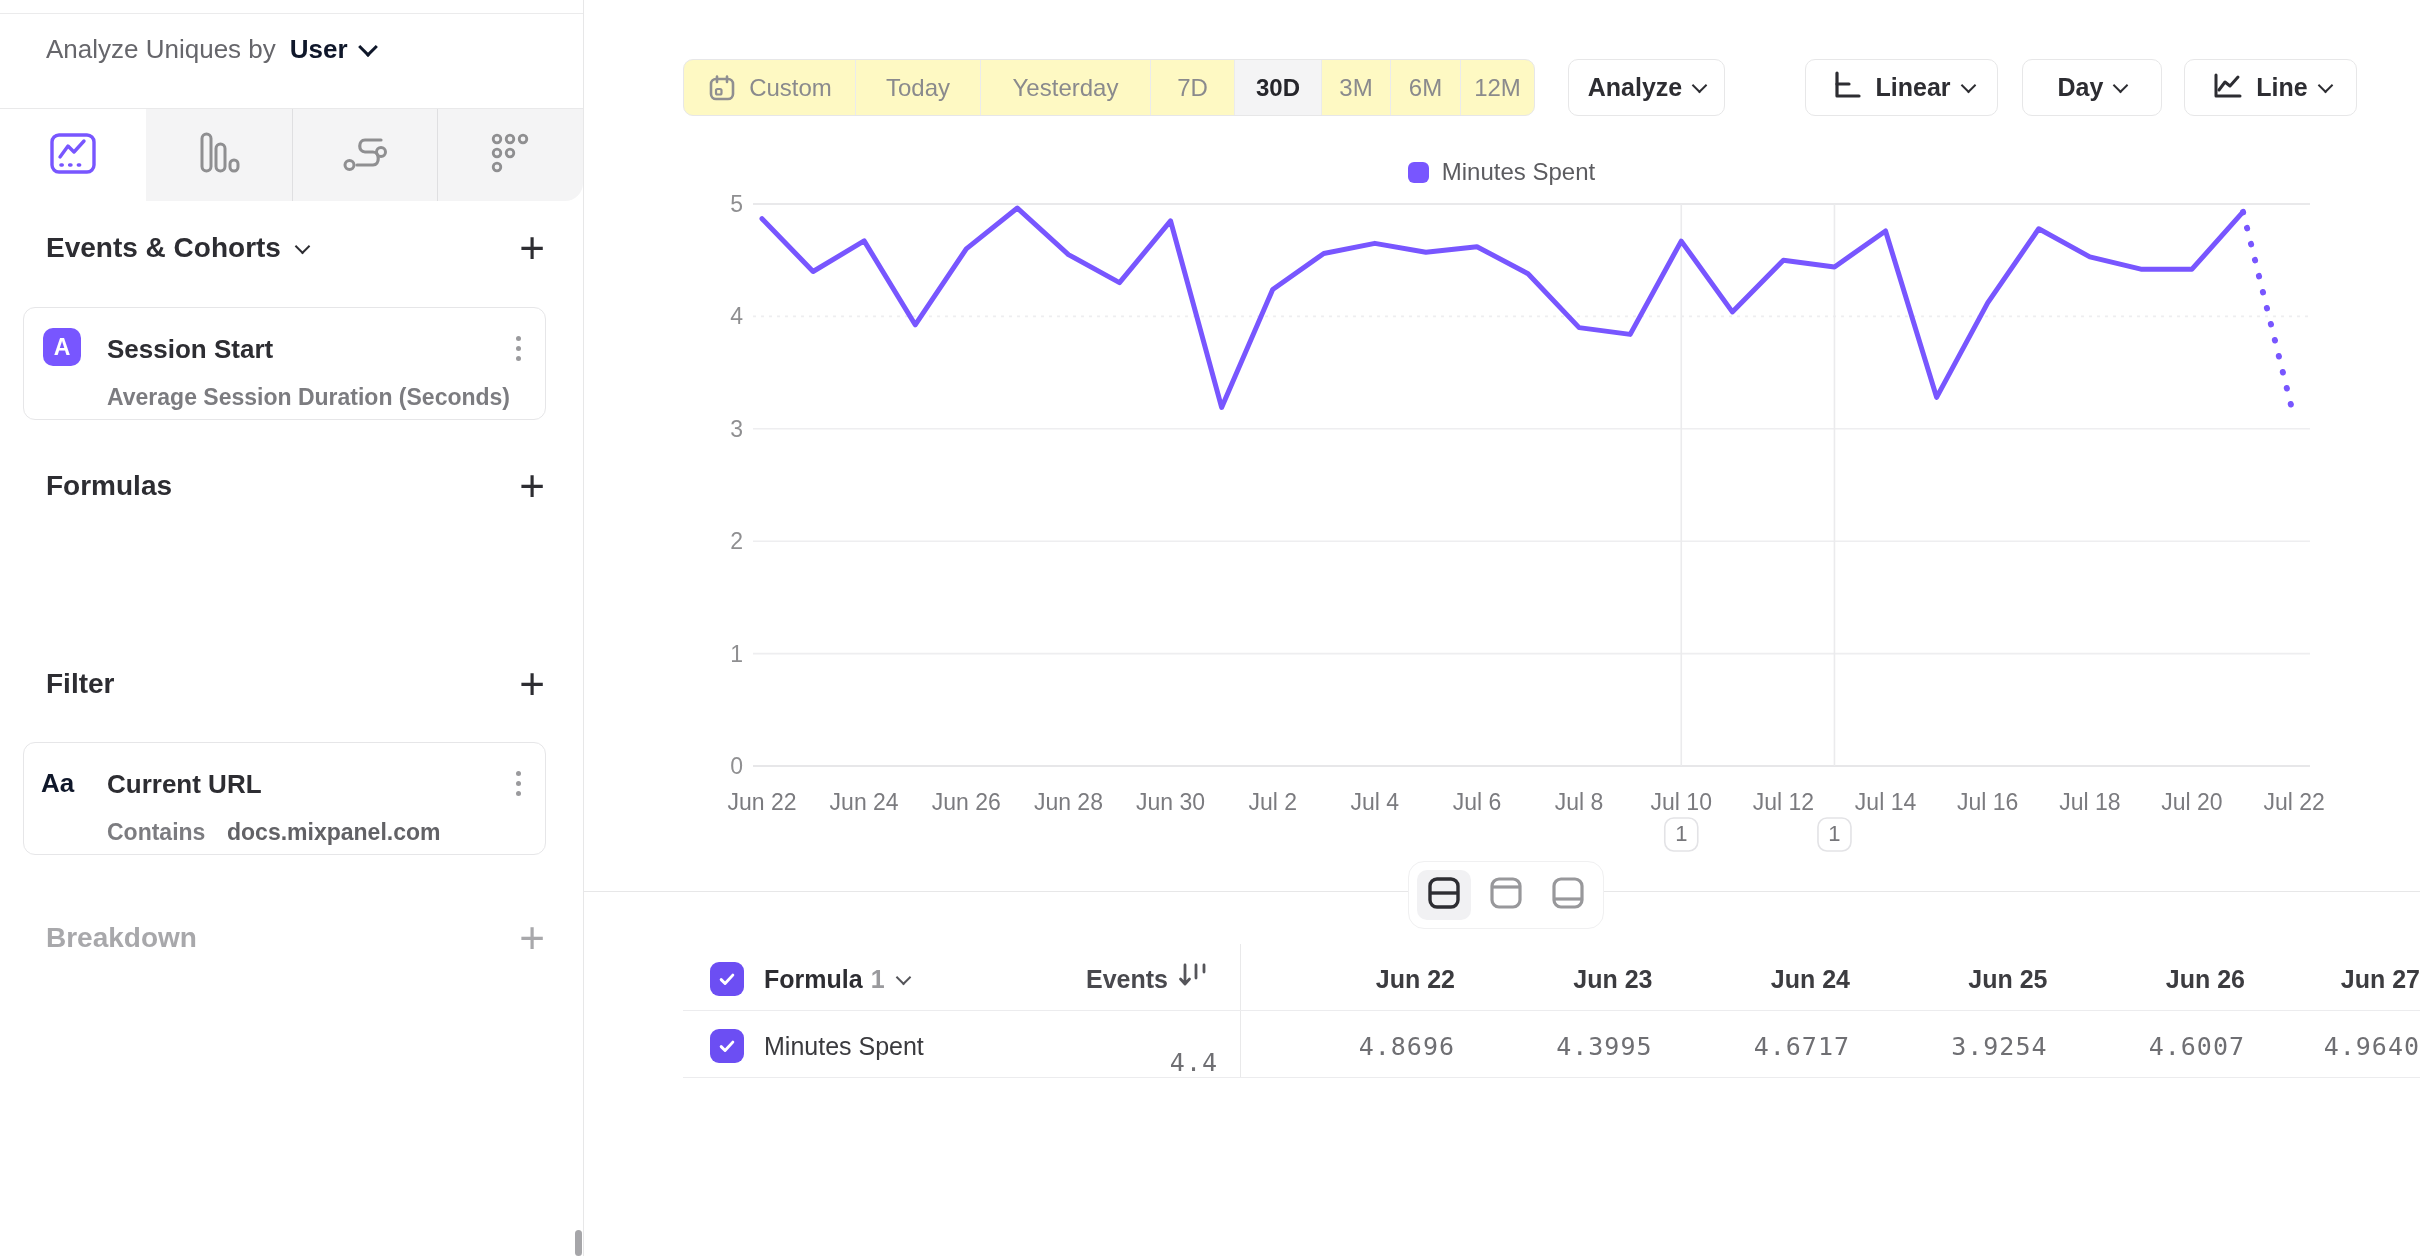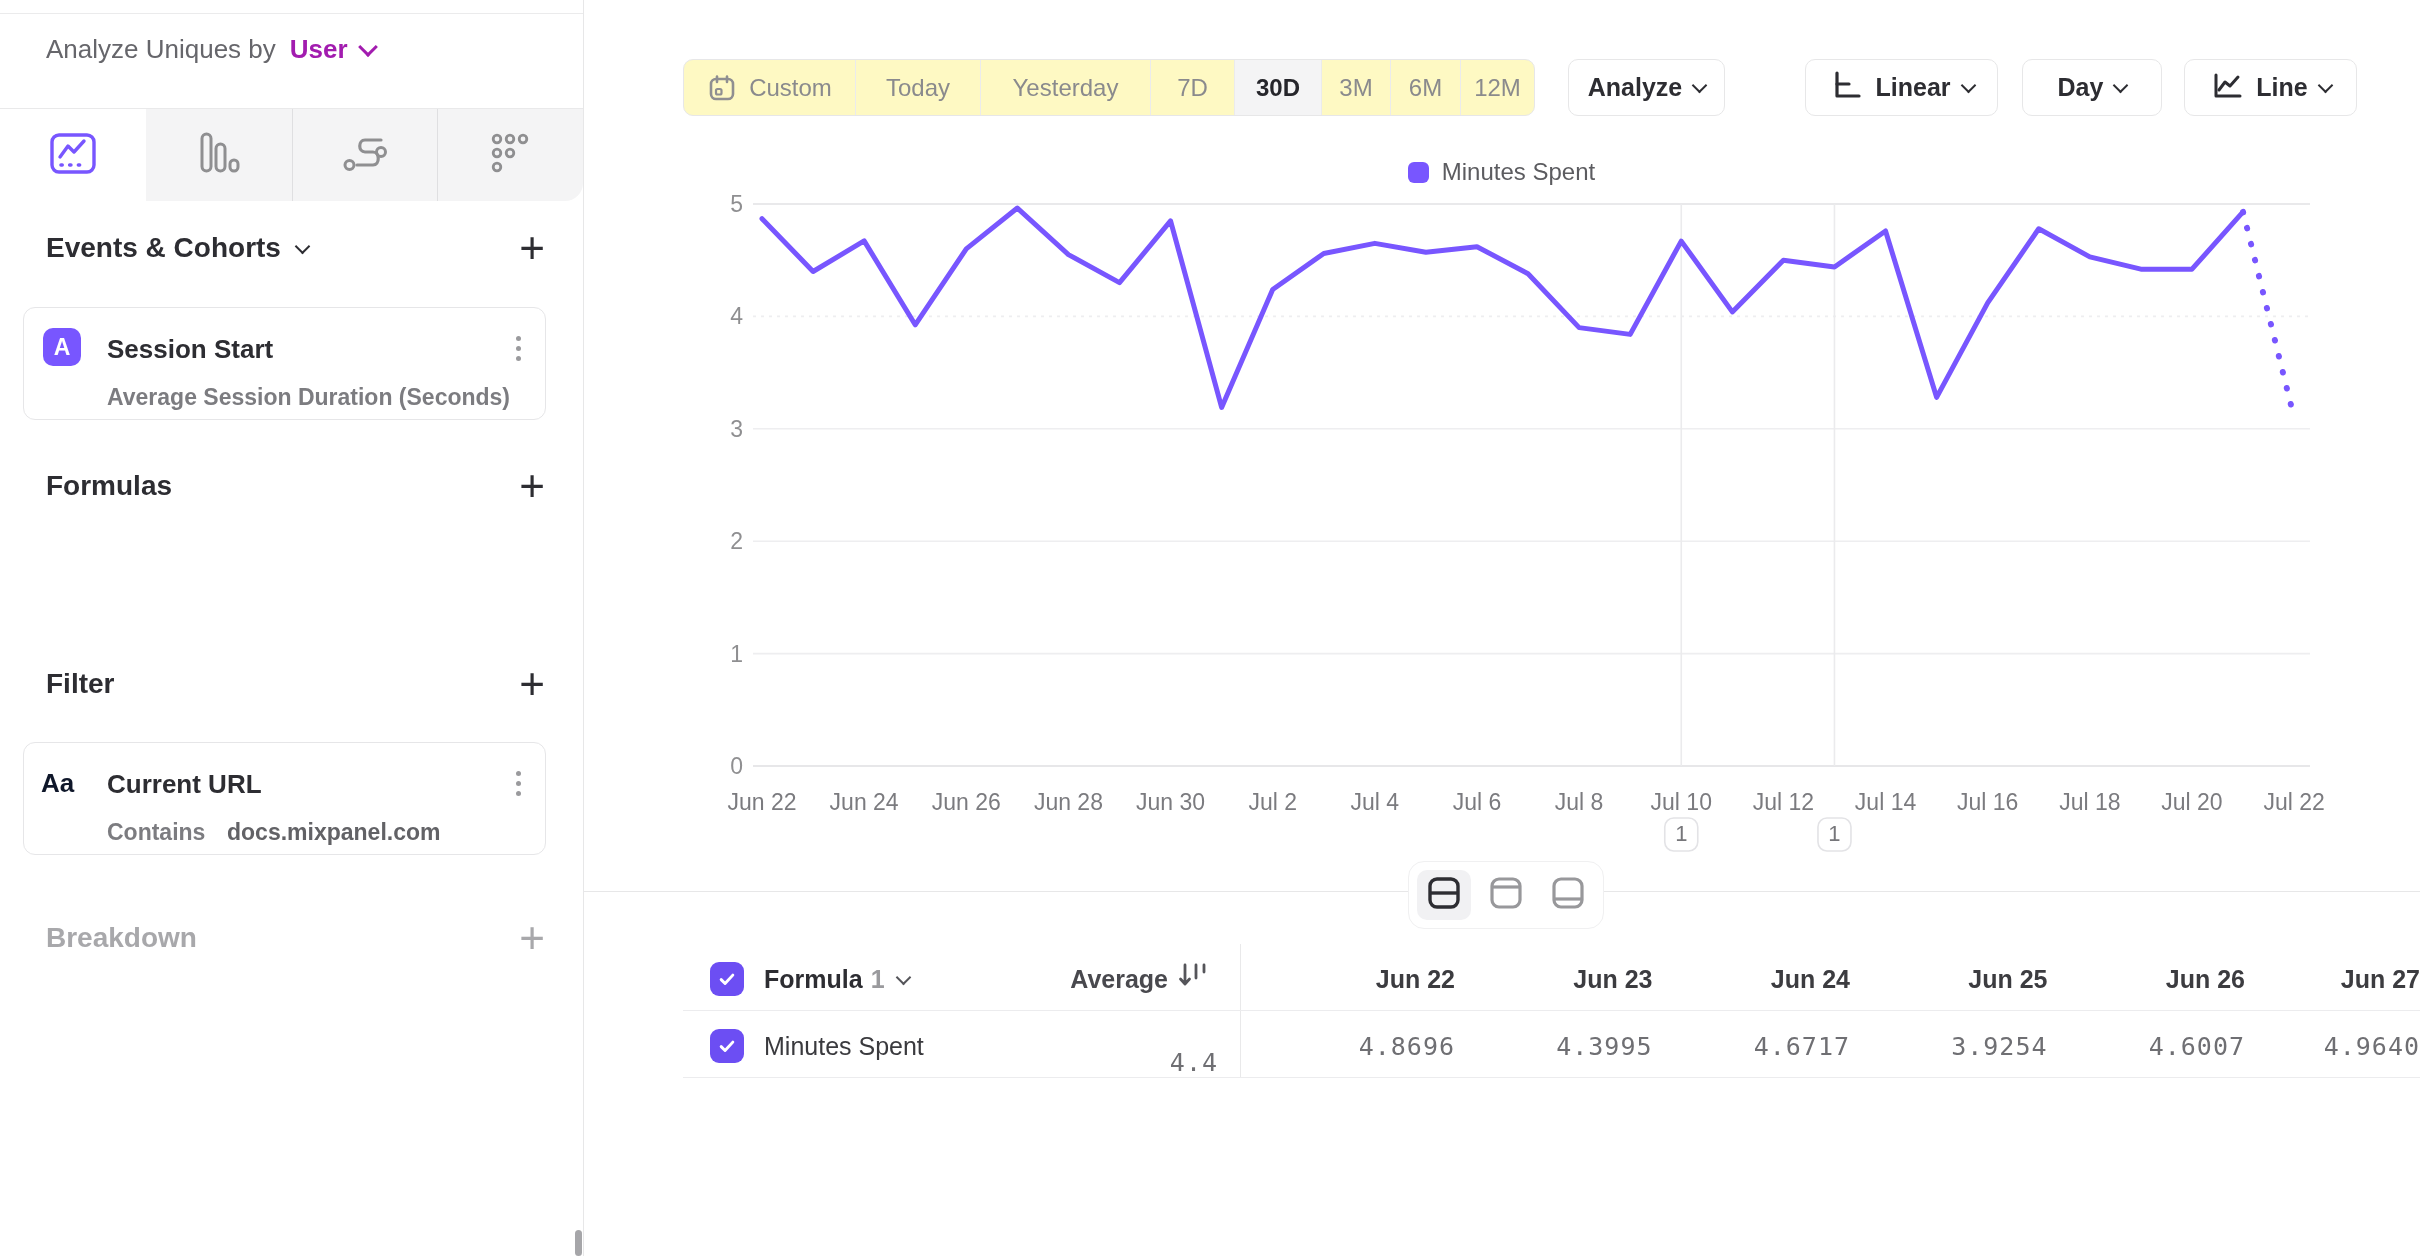--- a/index.html
+++ b/index.html
@@ -2,21 +2,21 @@
 <html><head>
 <meta charset="utf-8">
 <style>
   html,body{margin:0;padding:0;background:#fff;}
   body{width:2420px;height:1256px;overflow:hidden;position:relative;
        font-family:"Liberation Sans",sans-serif;color:#2d2d32;}
   
   .sidebar{position:absolute;left:0;top:0;width:583px;height:1256px;background:#fff;border-right:1px solid #e7e7e8;}
   .sb-topline{position:absolute;left:0;top:13px;width:583px;border-top:1px solid #ebebec;}
   .analyze-row{position:absolute;left:46px;top:34px;font-size:26px;color:#66666b;display:flex;align-items:center;gap:14px;white-space:nowrap;}
-  .an-value{color:#a21caf;font-weight:700;display:flex;align-items:center;cursor:pointer;}
+  .an-value{color:#0f172a;font-weight:700;display:flex;align-items:center;cursor:pointer;}
   .chev{display:inline-block;width:11px;height:11px;border-right:3px solid currentColor;border-bottom:3px solid currentColor;transform:rotate(45deg);margin-left:13px;margin-top:-6px;}
   .chev.sm{width:9px;height:9px;border-width:2.6px;}
   .tabstrip{position:absolute;left:0;top:108px;width:583px;height:92px;background:#f4f4f5;border-top:1px solid #e9e9ea;display:flex;border-radius:0 0 18px 0;}
   .tab{flex:1 1 0;display:flex;align-items:center;justify-content:center;cursor:pointer;position:relative;}
   .tab.active{background:#fff;}
   .tab.sep::before{content:"";position:absolute;left:0;top:0;bottom:0;border-left:1px solid #dfdfe1;}
   .sec-head{position:absolute;left:46px;right:38px;display:flex;align-items:center;justify-content:space-between;}
   .sec-title{font-size:28px;font-weight:700;color:#2d2d32;display:flex;align-items:center;}
   .sec-title.muted,.plus.muted{color:#a8a8ab;}
   .plus{font-size:44px;font-weight:300;color:#2d2d32;line-height:30px;cursor:pointer;user-select:none;}
@@ -317,21 +317,21 @@
             </svg>
         </span>
         <span style="display:flex;align-items:center;cursor:pointer;">
           <span class="flabel">Formula</span>
           <span class="fnum">1</span>
           <i class="chev sm" style="color:#55555a;margin-top:-3px;"></i>
         </span>
       </div>
 
       <div class="avg-h">
-        <span>Average</span>
+        <span>Events</span>
         <span>
           <svg width="34" height="32" viewBox="0 0 34 32" fill="none">
             <path d="M9 5 V24 M9 24 L4.5 19 M9 24 L13.5 19" stroke="#55555a" stroke-width="2.8" stroke-linecap="round" stroke-linejoin="round"></path>
             <path d="M20 5 V18" stroke="#55555a" stroke-width="2.8" stroke-linecap="round"></path>
             <path d="M28 5 V12" stroke="#55555a" stroke-width="2.8" stroke-linecap="round"></path>
           </svg>
         </span>
       </div>
 
       <div class="vdiv"></div>

